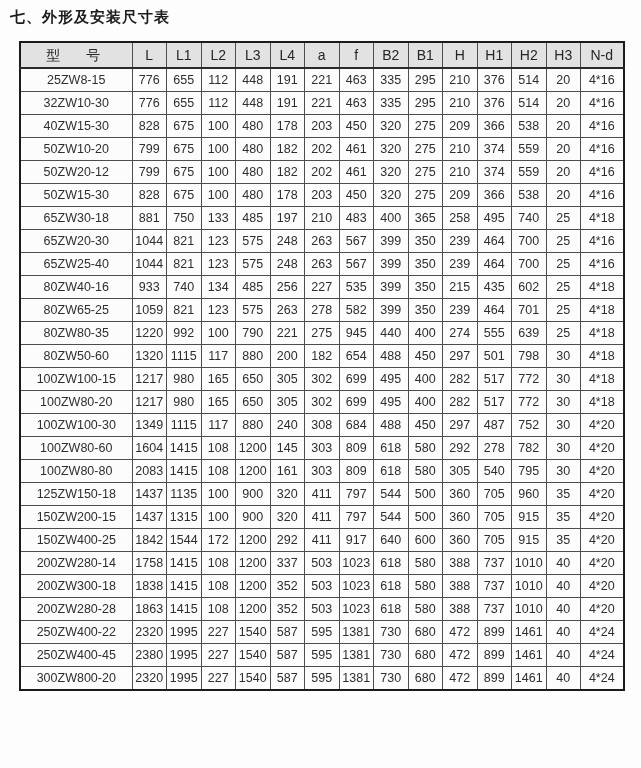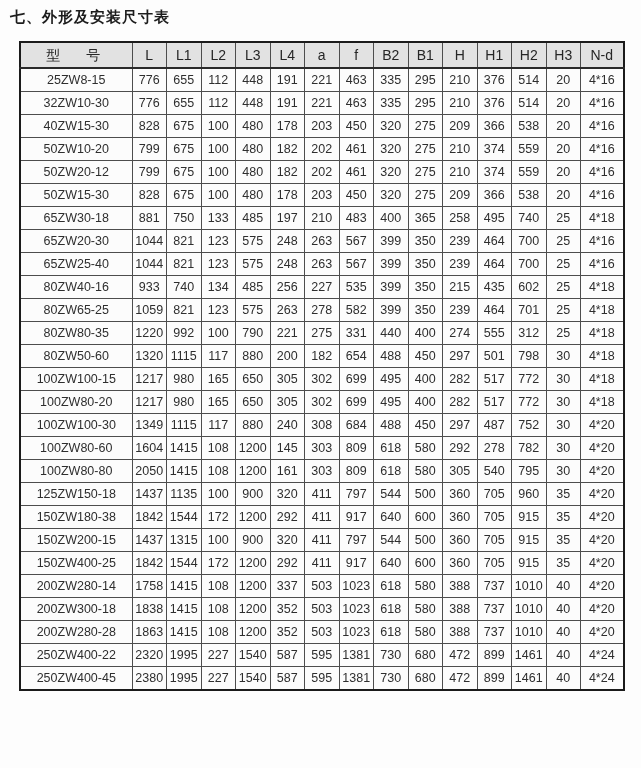--- a/index.html
+++ b/index.html
@@ -298,26 +298,26 @@
           <td class="value-cell">4*18</td>
         </tr>
         <tr>
           <td class="model-cell">80ZW80-35</td>
           <td class="value-cell">1220</td>
           <td class="value-cell">992</td>
           <td class="value-cell">100</td>
           <td class="value-cell">790</td>
           <td class="value-cell">221</td>
           <td class="value-cell">275</td>
-          <td class="value-cell">331</td>
+          <td class="value-cell">945</td>
           <td class="value-cell">440</td>
           <td class="value-cell">400</td>
           <td class="value-cell">274</td>
           <td class="value-cell">555</td>
-          <td class="value-cell">312</td>
+          <td class="value-cell">639</td>
           <td class="value-cell">25</td>
           <td class="value-cell">4*18</td>
         </tr>
         <tr>
           <td class="model-cell">80ZW50-60</td>
           <td class="value-cell">1320</td>
           <td class="value-cell">1115</td>
           <td class="value-cell">117</td>
           <td class="value-cell">880</td>
           <td class="value-cell">200</td>
@@ -394,21 +394,21 @@
           <td class="value-cell">618</td>
           <td class="value-cell">580</td>
           <td class="value-cell">292</td>
           <td class="value-cell">278</td>
           <td class="value-cell">782</td>
           <td class="value-cell">30</td>
           <td class="value-cell">4*20</td>
         </tr>
         <tr>
           <td class="model-cell">100ZW80-80</td>
-          <td class="value-cell">2050</td>
+          <td class="value-cell">2083</td>
           <td class="value-cell">1415</td>
           <td class="value-cell">108</td>
           <td class="value-cell">1200</td>
           <td class="value-cell">161</td>
           <td class="value-cell">303</td>
           <td class="value-cell">809</td>
           <td class="value-cell">618</td>
           <td class="value-cell">580</td>
           <td class="value-cell">305</td>
           <td class="value-cell">540</td>
@@ -423,37 +423,20 @@
           <td class="value-cell">100</td>
           <td class="value-cell">900</td>
           <td class="value-cell">320</td>
           <td class="value-cell">411</td>
           <td class="value-cell">797</td>
           <td class="value-cell">544</td>
           <td class="value-cell">500</td>
           <td class="value-cell">360</td>
           <td class="value-cell">705</td>
           <td class="value-cell">960</td>
-          <td class="value-cell">35</td>
-          <td class="value-cell">4*20</td>
-        </tr>
-        <tr>
-          <td class="model-cell">150ZW180-38</td>
-          <td class="value-cell">1842</td>
-          <td class="value-cell">1544</td>
-          <td class="value-cell">172</td>
-          <td class="value-cell">1200</td>
-          <td class="value-cell">292</td>
-          <td class="value-cell">411</td>
-          <td class="value-cell">917</td>
-          <td class="value-cell">640</td>
-          <td class="value-cell">600</td>
-          <td class="value-cell">360</td>
-          <td class="value-cell">705</td>
-          <td class="value-cell">915</td>
           <td class="value-cell">35</td>
           <td class="value-cell">4*20</td>
         </tr>
         <tr>
           <td class="model-cell">150ZW200-15</td>
           <td class="value-cell">1437</td>
           <td class="value-cell">1315</td>
           <td class="value-cell">100</td>
           <td class="value-cell">900</td>
           <td class="value-cell">320</td>
@@ -562,15 +545,32 @@
           <td class="value-cell">595</td>
           <td class="value-cell">1381</td>
           <td class="value-cell">730</td>
           <td class="value-cell">680</td>
           <td class="value-cell">472</td>
           <td class="value-cell">899</td>
           <td class="value-cell">1461</td>
           <td class="value-cell">40</td>
           <td class="value-cell">4*24</td>
         </tr>
+        <tr>
+          <td class="model-cell">300ZW800-20</td>
+          <td class="value-cell">2320</td>
+          <td class="value-cell">1995</td>
+          <td class="value-cell">227</td>
+          <td class="value-cell">1540</td>
+          <td class="value-cell">587</td>
+          <td class="value-cell">595</td>
+          <td class="value-cell">1381</td>
+          <td class="value-cell">730</td>
+          <td class="value-cell">680</td>
+          <td class="value-cell">472</td>
+          <td class="value-cell">899</td>
+          <td class="value-cell">1461</td>
+          <td class="value-cell">40</td>
+          <td class="value-cell">4*24</td>
+        </tr>
       </tbody>
   </table>
 </div>
 
 </body></html>

